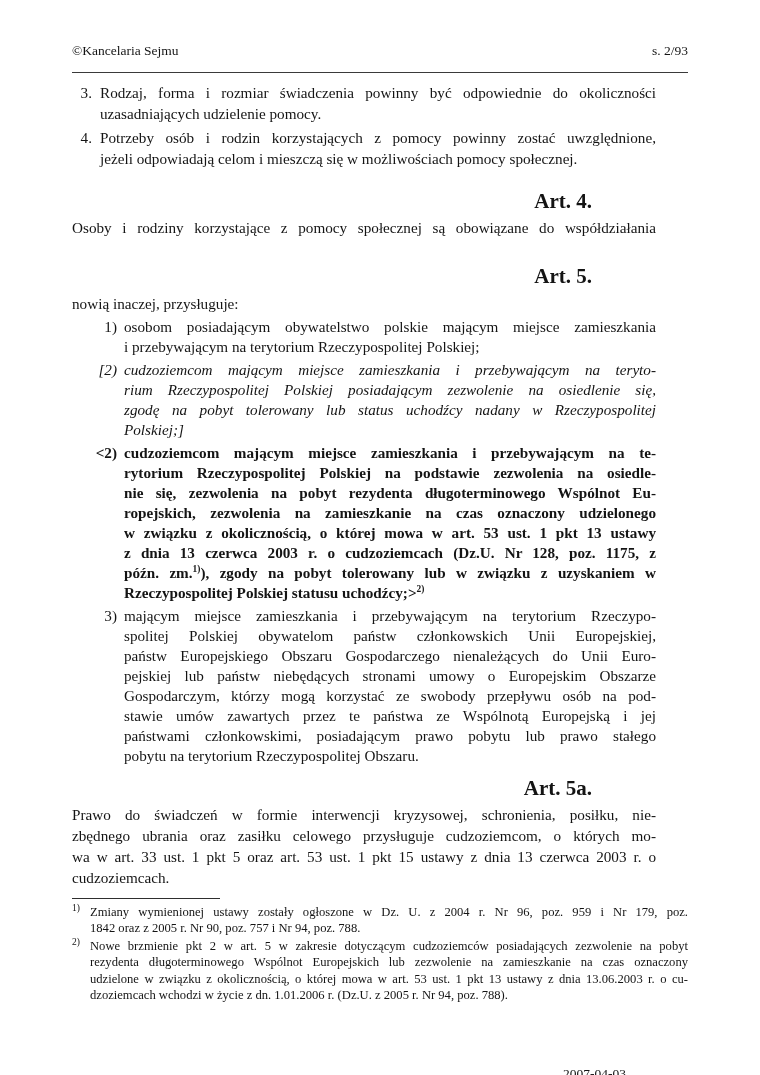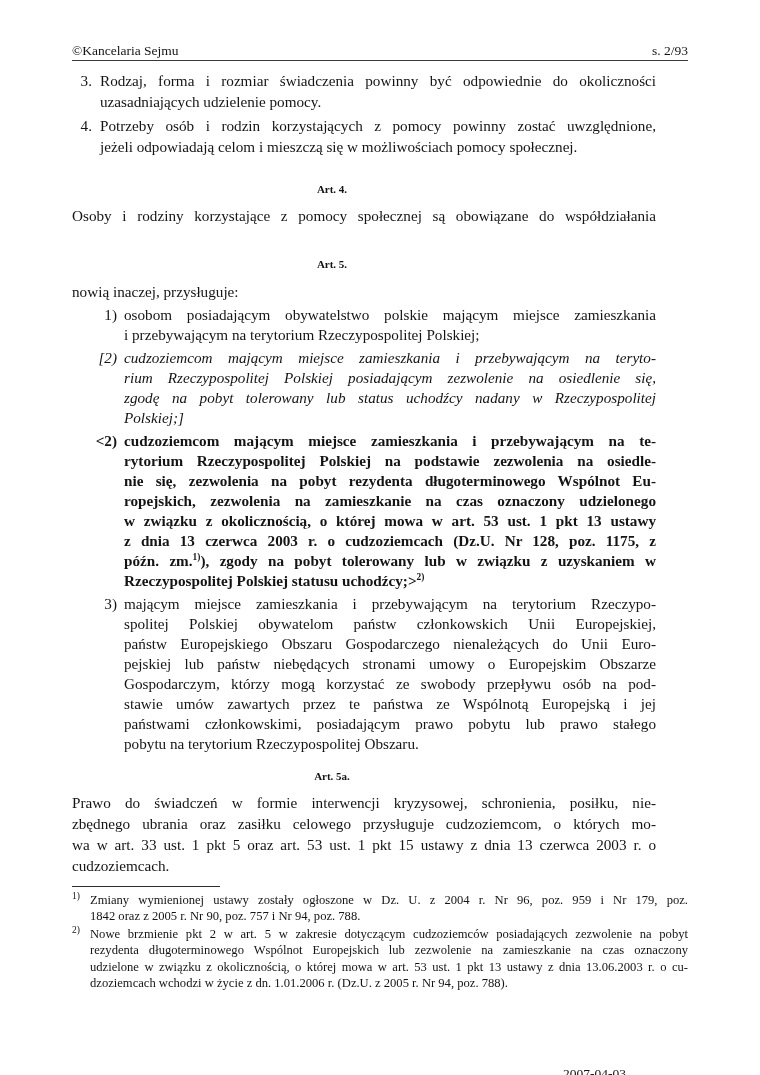--- a/index.html
+++ b/index.html
@@ -12,39 +12,39 @@
     overflow:hidden;
   }
   .page { position:relative; width:760px; height:1075px; background:#fff; }
 
   
   .header {
     margin:43px 72px 0 72px;
     display:flex; justify-content:space-between; align-items:flex-end;
     font-size:13.5px; line-height:15px;
     border-bottom:1px solid #3a3a3a;
-    padding-bottom:2px;
+    padding-bottom:14px;
   }
 
   
   .doc-body { margin:0 104px 0 72px; font-size:15.2px; line-height:21px; }
 
   
   .jl { white-space:pre-line; text-align:justify; text-align-last:justify; }
   .ll { text-align:left; }
 
   
   .toplist { margin-top:9px; }
   .toplist .li { display:flex; margin-bottom:3px; }
   .toplist .marker { flex:0 0 28px; text-align:right; padding-right:8px; white-space:nowrap; }
   .toplist .content { flex:1 1 auto; min-width:0; }
 
   
   .art-heading {
-    font-weight:bold; text-align:center; font-size:11px; line-height:21px;
+    font-weight:bold; text-align:right; font-size:21px; line-height:21px;
     margin-right:64px;
   }
   .h-art4 { margin-top:22px; margin-bottom:5px; }
   .h-art5 { margin-top:28px; margin-bottom:6px; }
   .h-art5a { margin-top:12px; margin-bottom:5px; }
 
   .para { margin-bottom:0; }
   .intro { margin-bottom:3px; }
 
   

